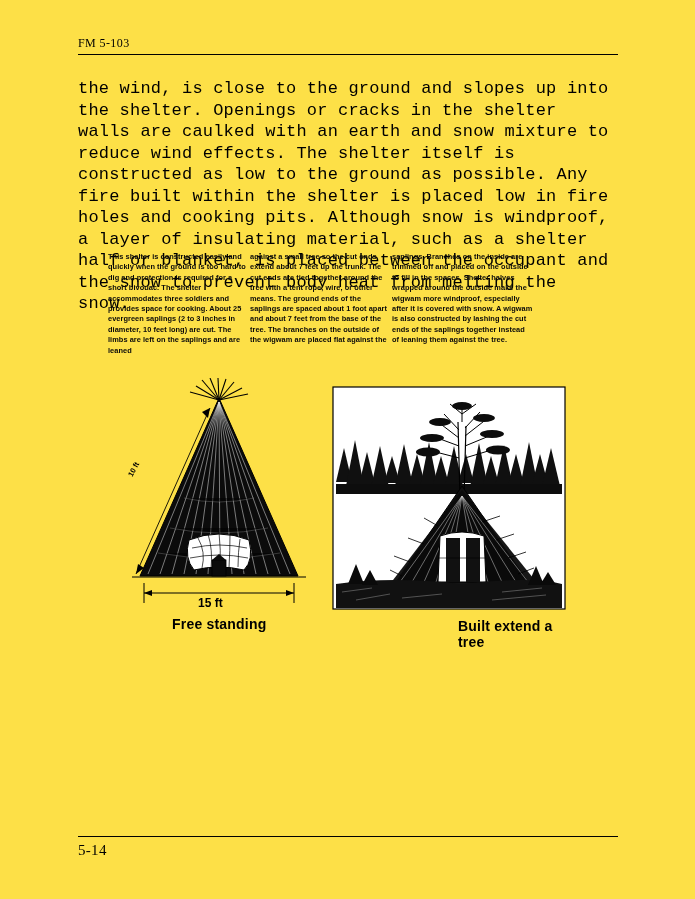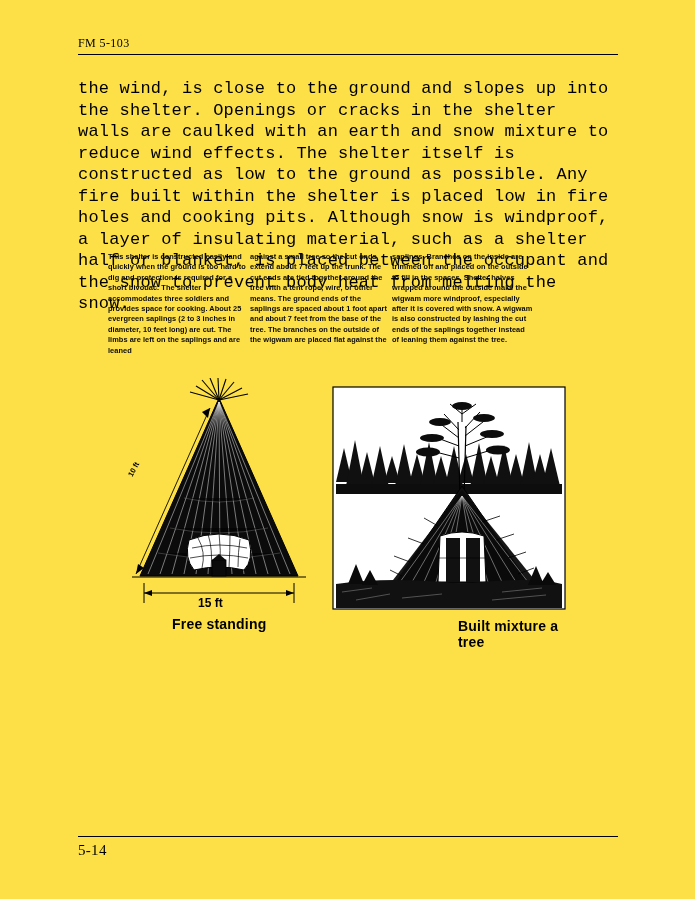--- a/index.html
+++ b/index.html
@@ -370,21 +370,21 @@
           <line x1="70" y1="212" x2="110" y2="208"></line>
         </g>
 
         <g fill="#0a0a0a">
           <path d="M16 198 L24 178 L32 198 Z"></path>
           <path d="M30 199 L38 184 L46 199 Z"></path>
           <path d="M196 199 L204 180 L212 199 Z"></path>
           <path d="M208 199 L216 186 L224 199 Z"></path>
         </g>
       </svg>
-      <div class="cap cap-right">Built mixture a tree</div>
+      <div class="cap cap-right">Built extend a tree</div>
     </div>
 
   </div>
 
   <div class="footer">
     <div class="footer-rule"></div>
     <div class="footer-label">5-14</div>
   </div>
 
 </div>

